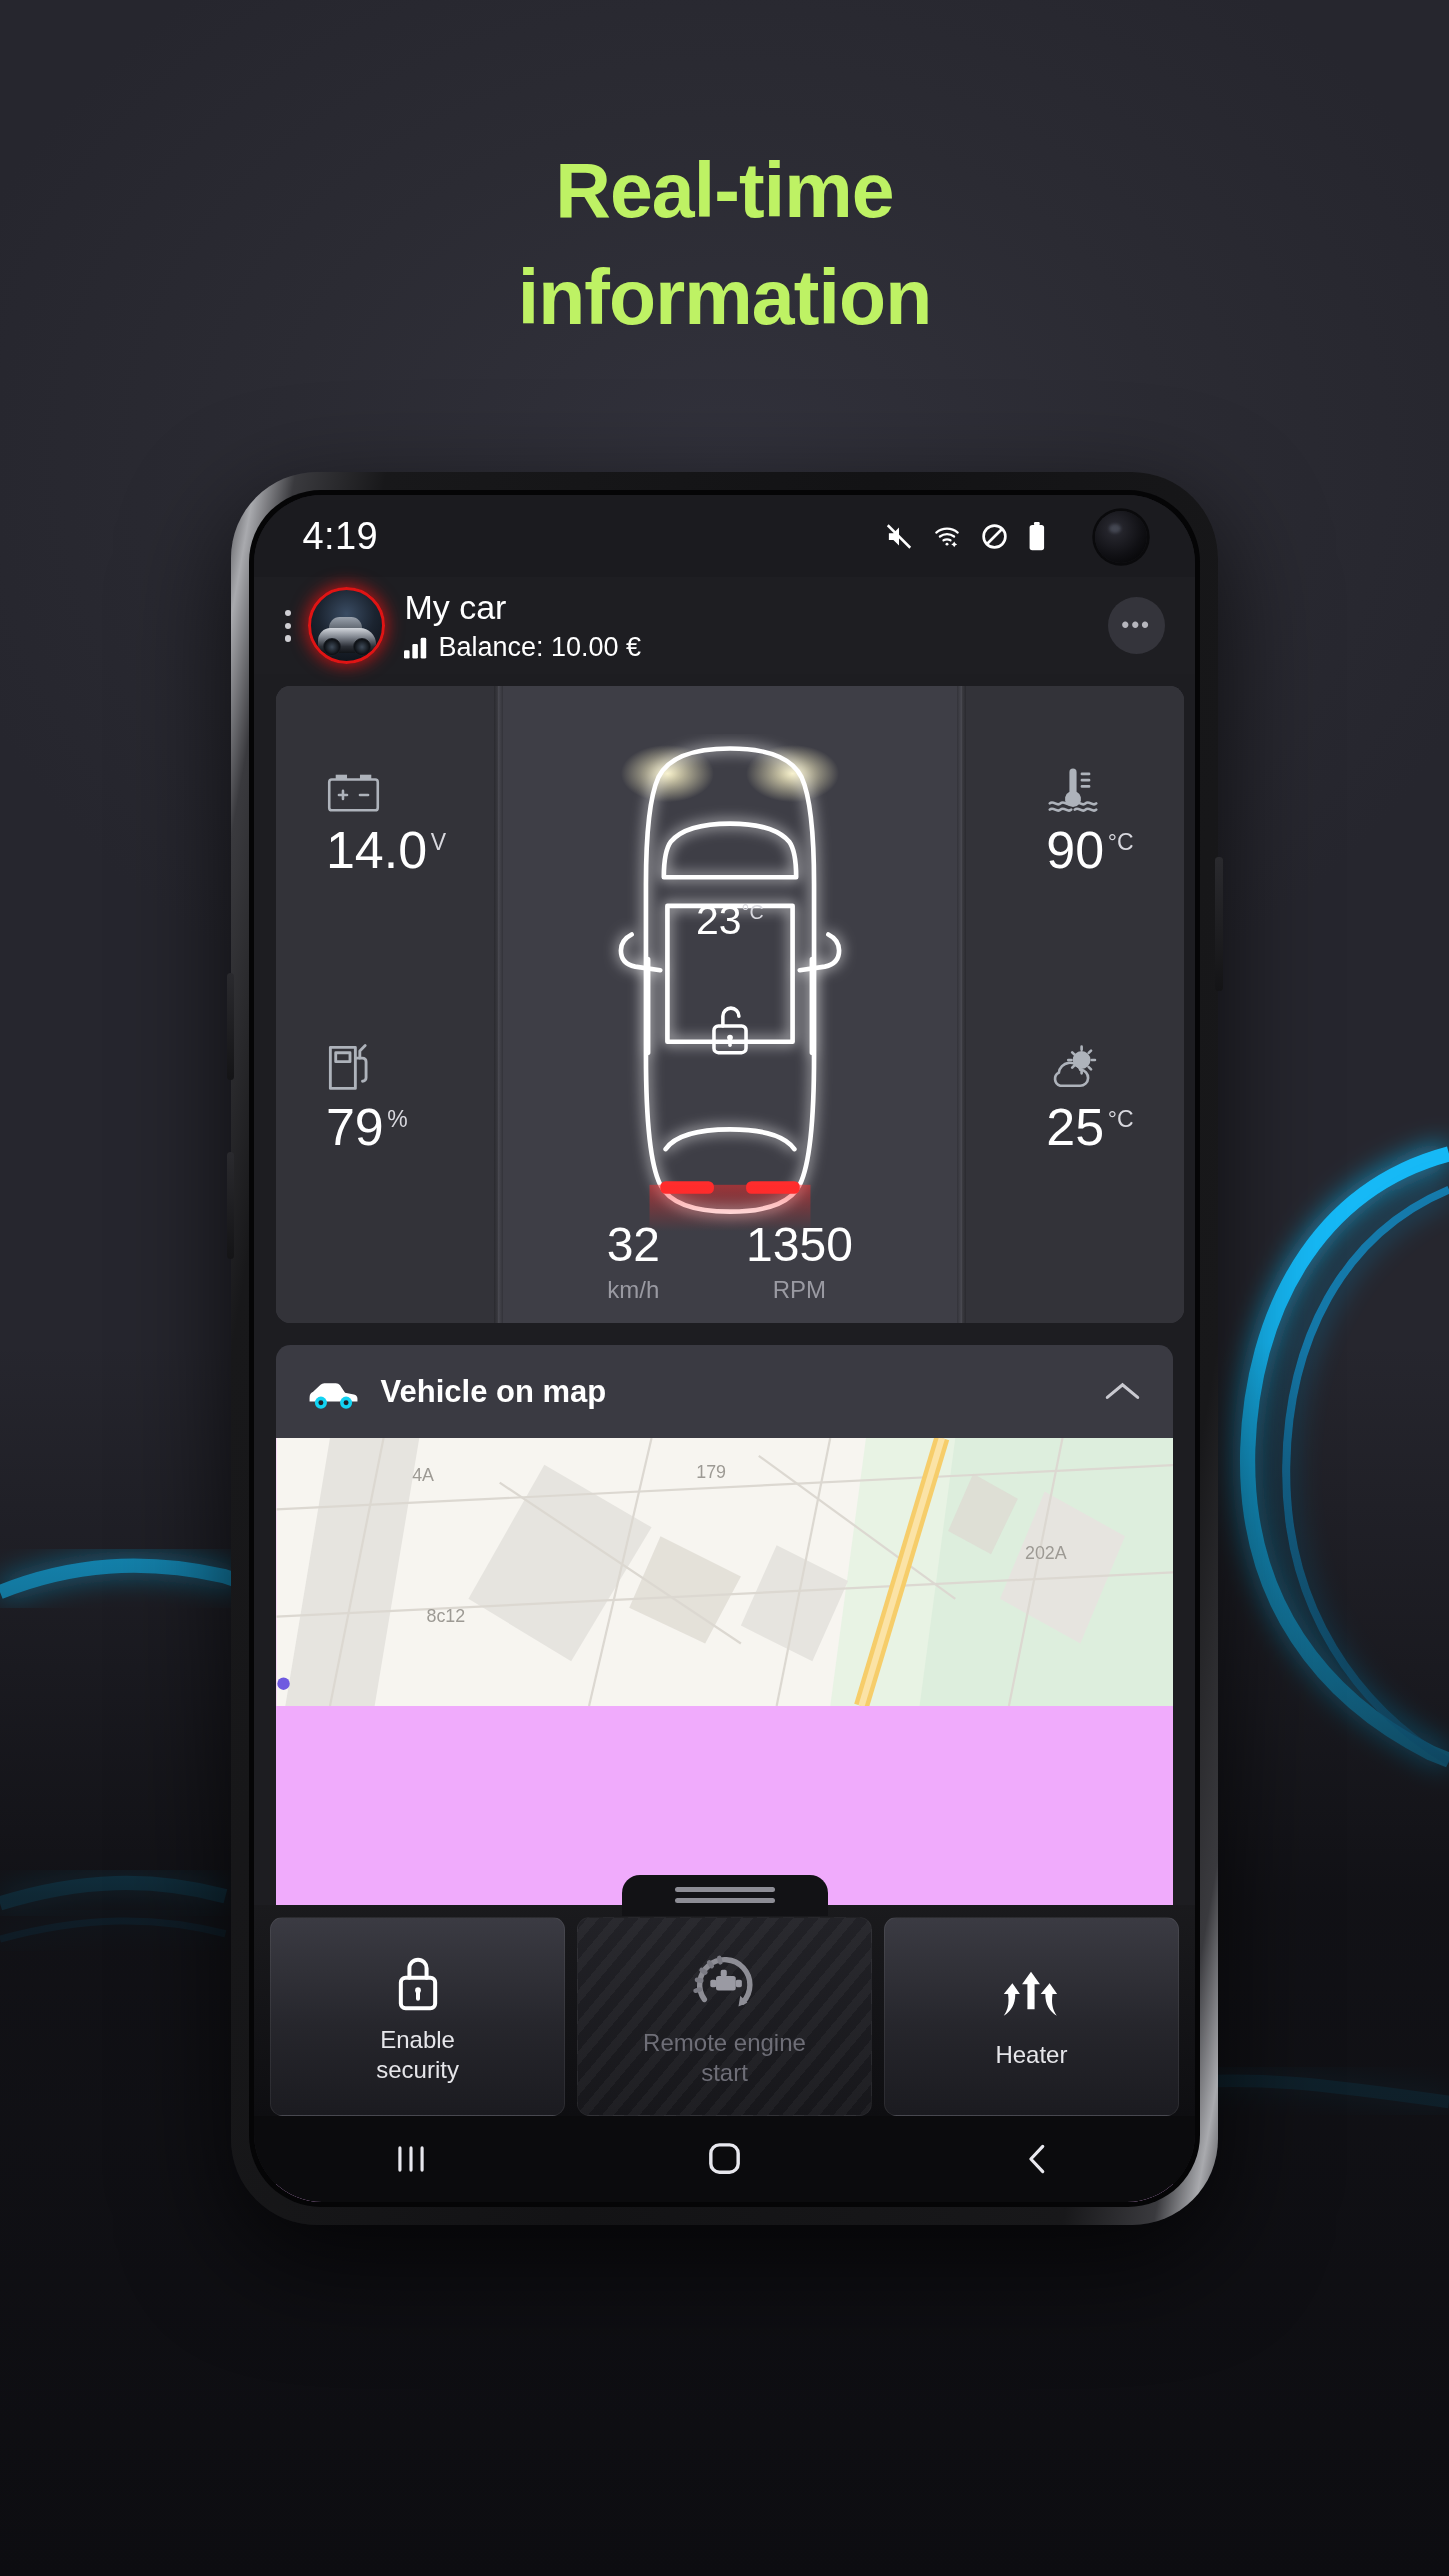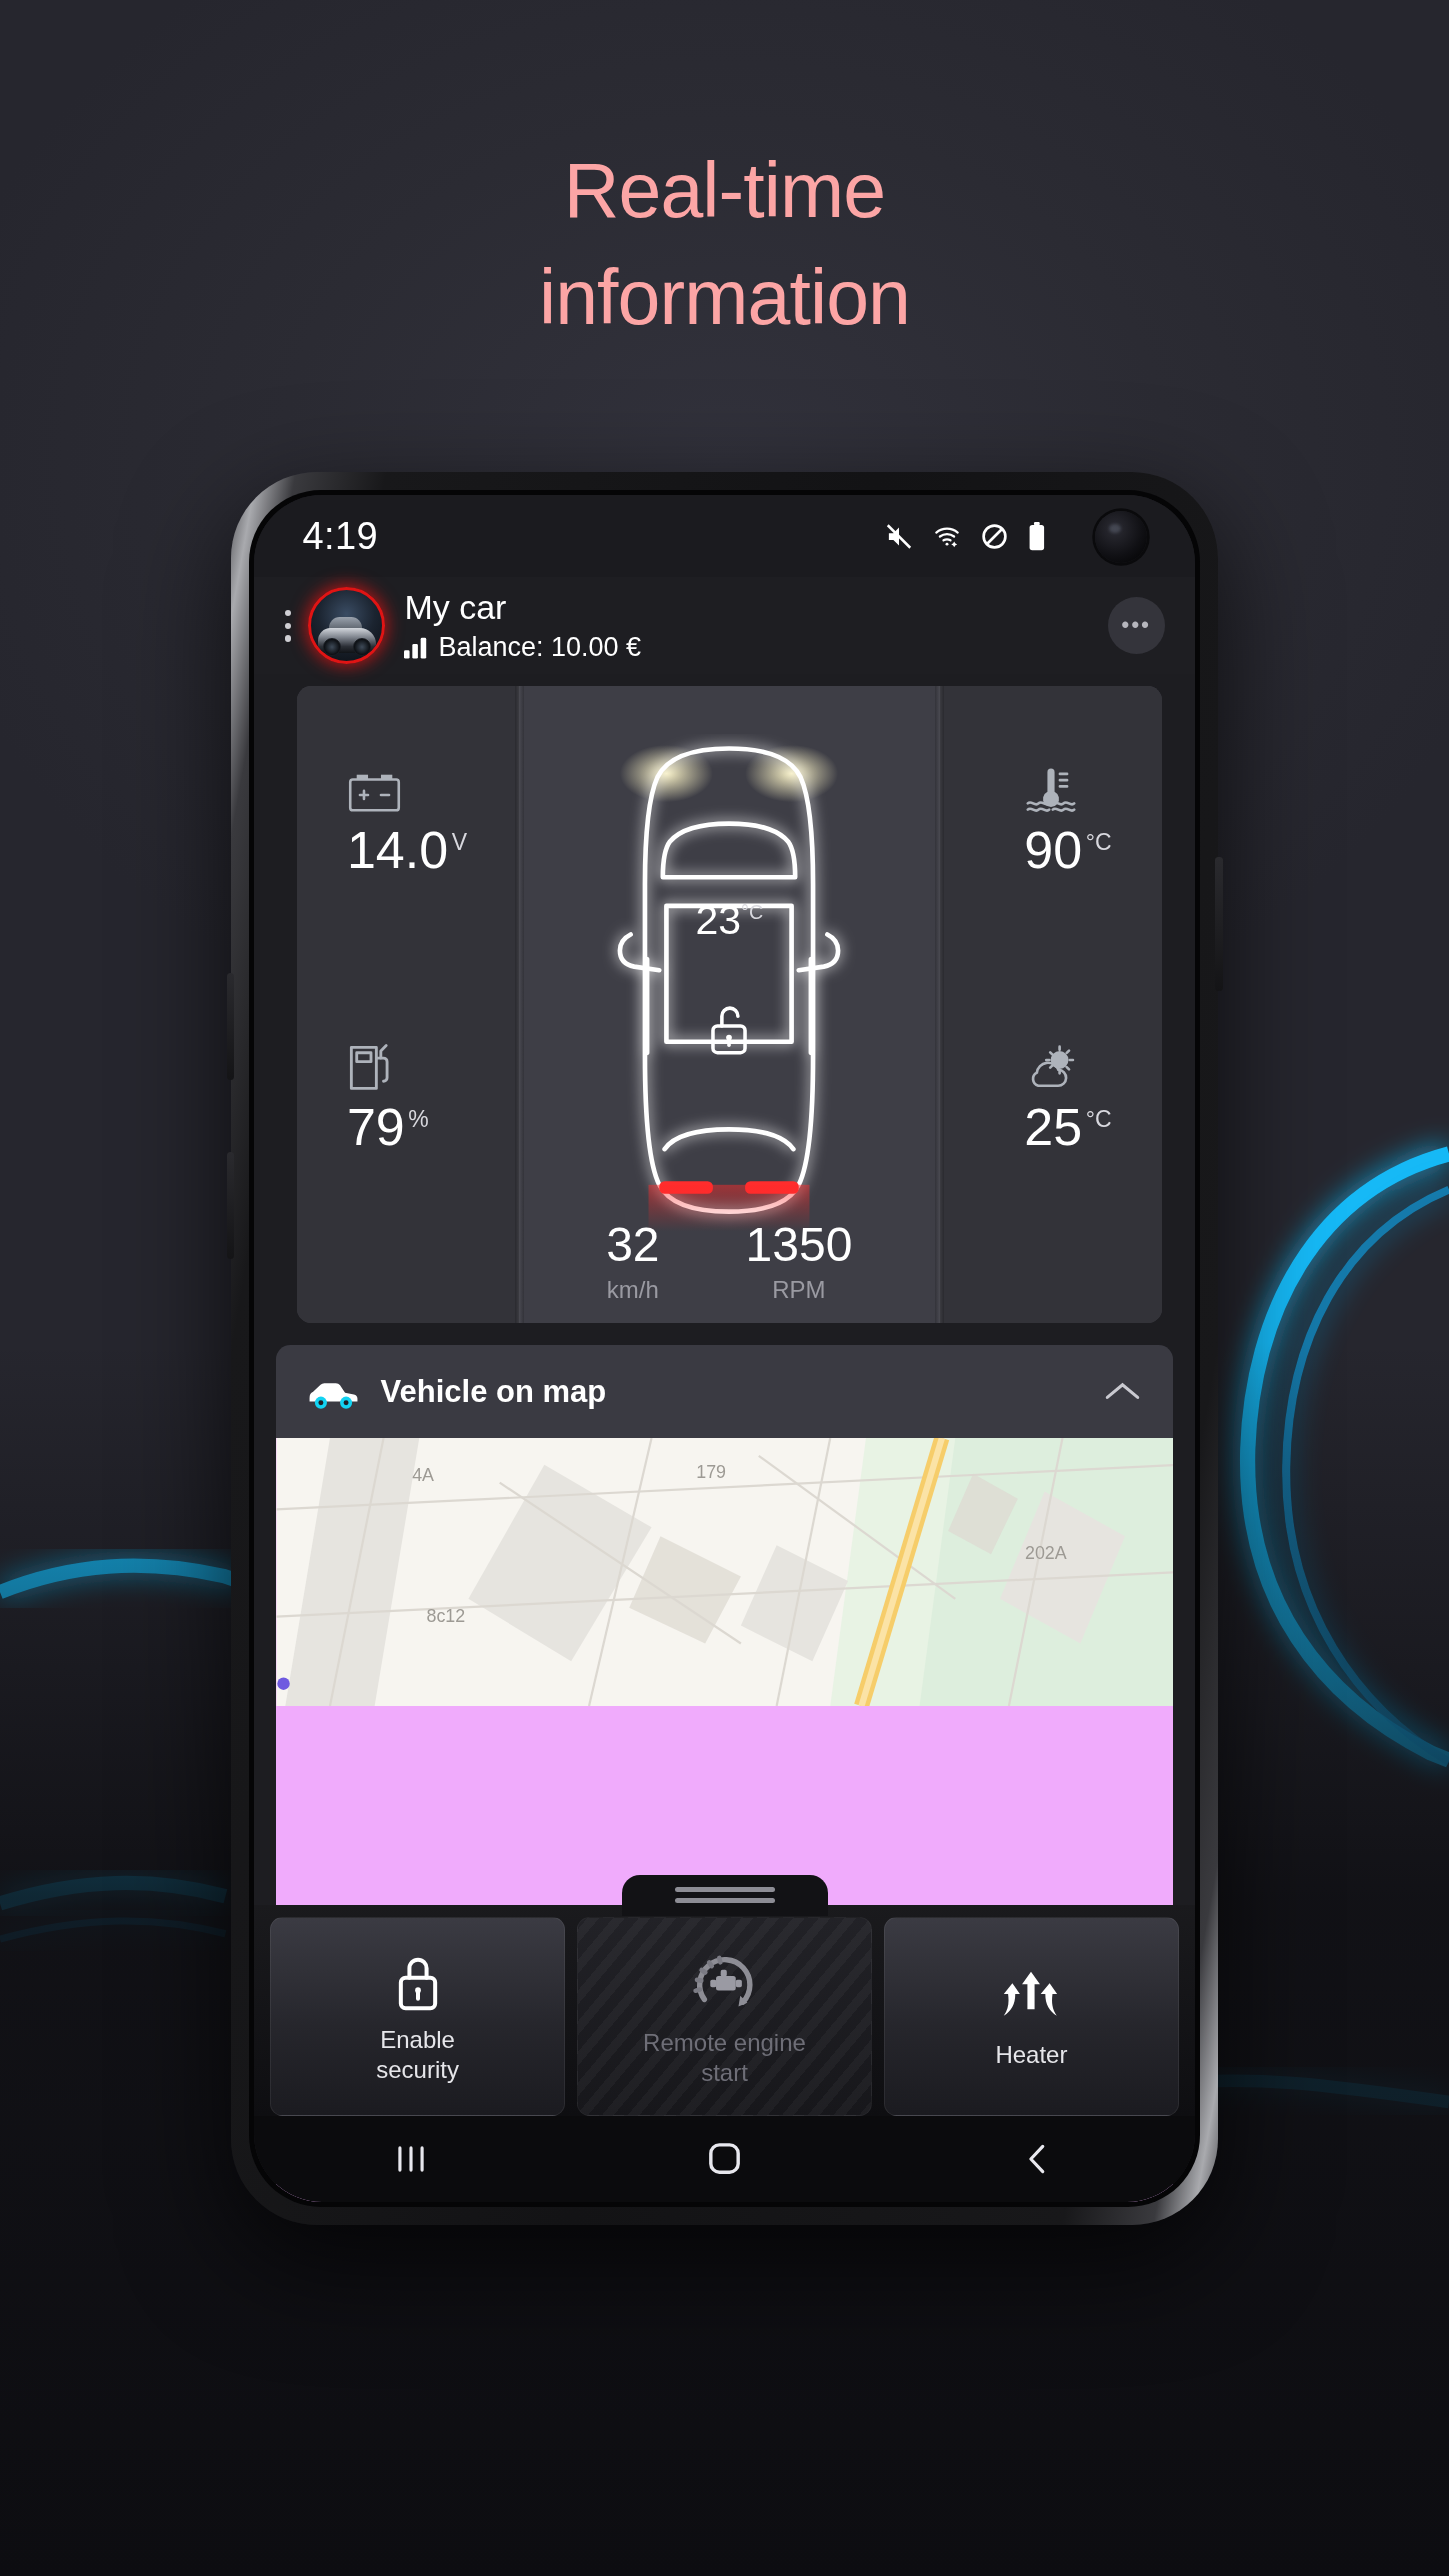--- a/index.html
+++ b/index.html
@@ -21,23 +21,23 @@
   .bg-dark-bottom {
     position: absolute; left: 0; right: 0; top: 1342px; bottom: 0;
     background: linear-gradient(180deg, rgba(20,20,25,0) 0%, rgba(14,14,18,0.85) 45%, #0d0d11 100%);
   }
   .neon-svg { position: absolute; inset: 0; width: 1449px; height: 2576px; }
 
   
   .headline {
     position: absolute; left: 0; right: 0; top: 152px;
     text-align: center;
-    color: #fca5a5;
+    color: #bef264;
     font-size: 77px;
-    font-weight: normal;
+    font-weight: bold;
     line-height: 1.0;
     letter-spacing: -0.9px;
     z-index: 5;
   }
   .headline .l2 { display: block; margin-top: 30px; }
 
   
   .phone {
     position: absolute;
     left: 231px; top: 472px;
@@ -125,25 +125,24 @@
   .balance-text { color: #fff; font-size: 27px; }
   .chat-btn {
     width: 57px; height: 57px; border-radius: 50%;
     background: #34343b;
     display:flex; align-items:center; justify-content:center;
     color:#b6b6bd; font-size: 23px; letter-spacing: 1.8px;
   }
 
   
   .dash {
-    position: absolute; left: 21.5px; top: 191px; right: 33px; height: 637px;
+    position: absolute; left: 21.5px; top: 191px; right: 11px; height: 637px;
     background: #3a3a42;
     border-radius: 14.3px;
     overflow: hidden;
-    margin-left: 21px;
   }
   .dash-cols { position:absolute; inset:0; display:flex; }
   .dash-col-l, .dash-col-r { width: 222px; background: #333339; }
   .dash-col-c { flex: 1; background: #3e3e46; }
   .dash-divider { position:absolute; top:0; bottom:0; width: 9px;
     background: linear-gradient(90deg, rgba(0,0,0,.18), rgba(255,255,255,.05), rgba(0,0,0,.18)); }
 
   .stat { position: absolute; text-align: left; color: #fff; }
   .stat .icon { height: 52px; display:flex; align-items:flex-end; margin-bottom: 9px; }
   .stat .val { font-size: 52px; line-height: 1; white-space: nowrap; }

